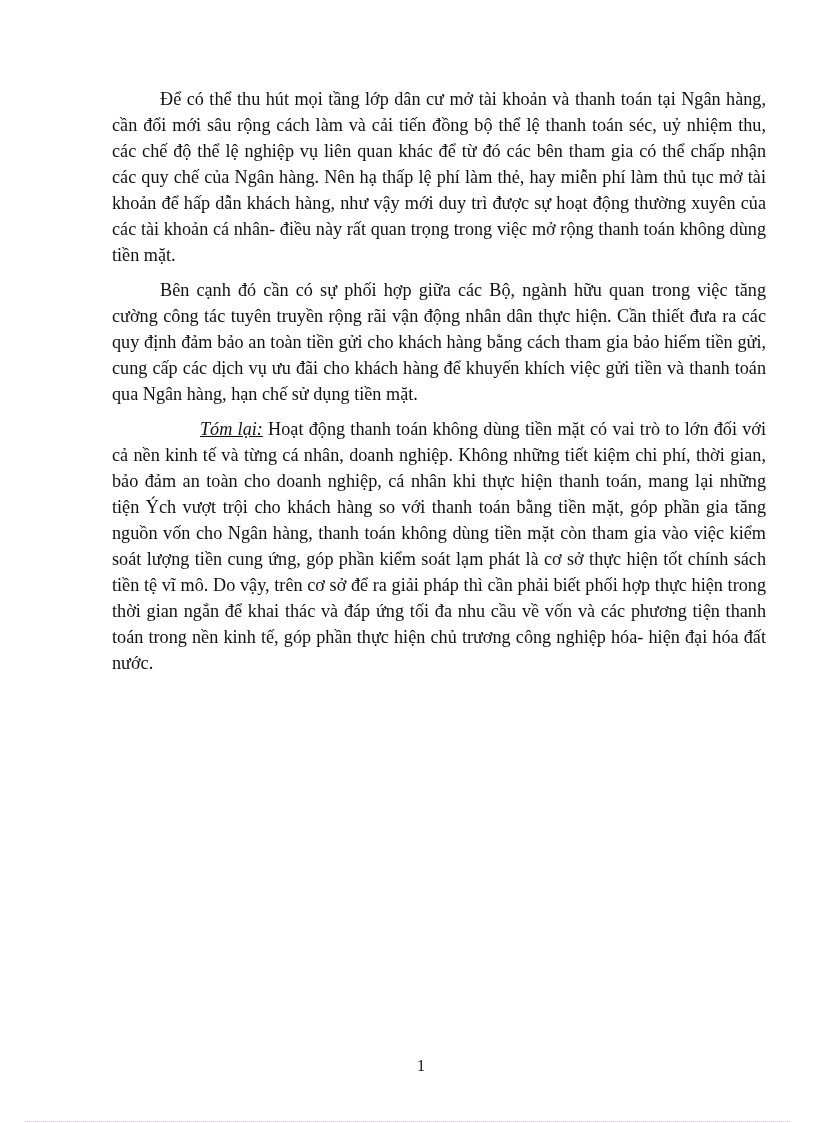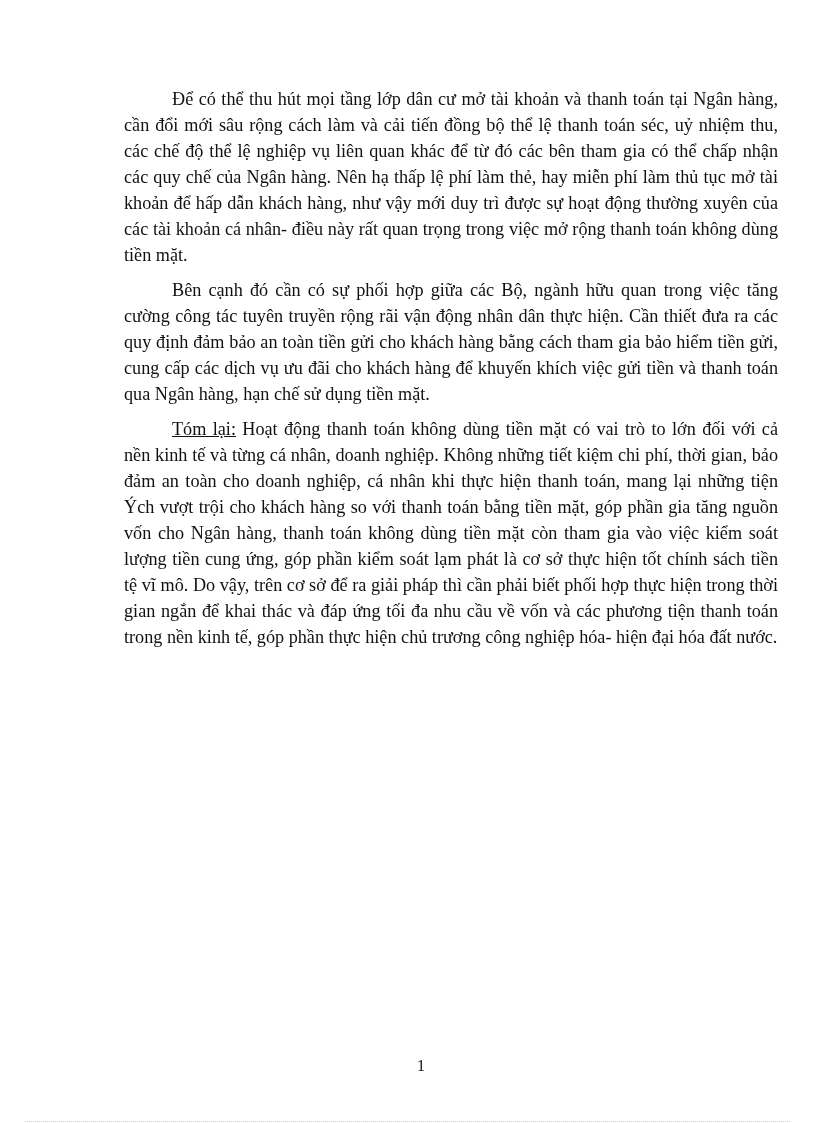--- a/index.html
+++ b/index.html
@@ -10,33 +10,35 @@
     body {
       width: 816px;
       height: 1123px;
       position: relative;
       overflow: hidden;
       font-family: "Liberation Serif", "DejaVu Serif", serif;
       color: #111111;
     }
     .page-content {
       position: absolute;
-      left: 124px;
+      left: 112px;
       top: 86px;
       width: 654px;
     }
     .para {
       margin: 0 0 9px 0;
       font-size: 18.2px;
       line-height: 26px;
       text-align: justify;
       text-indent: 48px;
     }
     .lead-label {
+      font-style: italic;
       text-decoration: underline;
+      margin-left: 40px;
     }
     .page-number {
       position: absolute;
       top: 1056px;
       left: 0;
       width: 816px;
       text-align: center;
       font-size: 16px;
       line-height: 20px;
       padding-left: 26px;

